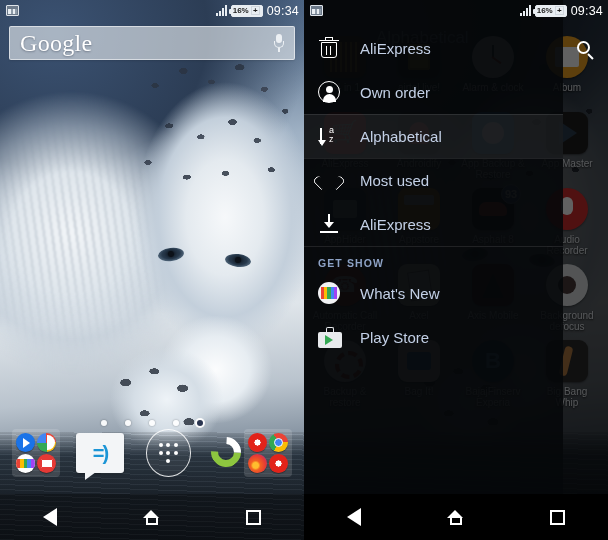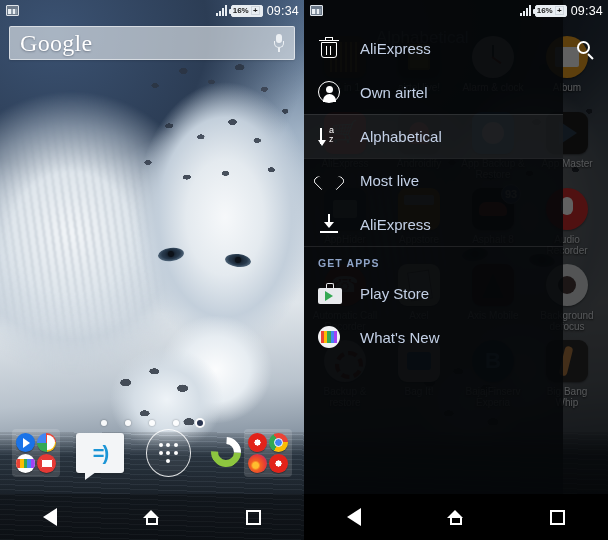--- a/index.html
+++ b/index.html
@@ -593,74 +593,74 @@
         <span class="mi-lb">AliExpress</span>
       </div>
 
 
       <div class="menu-item">
         <span class="mi-ic">
           <span class="gi gi-person">
               <i></i>
             </span>
         </span>
-        <span class="mi-lb">Own airtel</span>
+        <span class="mi-lb">Own order</span>
       </div>
 
       <div class="menu-item selected sep-top">
         <span class="mi-ic">
           <span class="gi gi-az">
               <i></i>
               <u>a</u>
               <b>z</b>
             </span>
         </span>
         <span class="mi-lb">Alphabetical</span>
       </div>
 
       <div class="menu-item sep-top">
         <span class="mi-ic">
           <span class="gi gi-heart">
               <u></u>
               <b></b>
             </span>
         </span>
-        <span class="mi-lb">Most live</span>
+        <span class="mi-lb">Most used</span>
       </div>
 
 
       <div class="menu-item">
         <span class="mi-ic">
           <span class="gi gi-dl">
               <i></i>
             </span>
         </span>
         <span class="mi-lb">AliExpress</span>
       </div>
 
-      <div class="menu-sec">GET APPS</div>
+      <div class="menu-sec">GET SHOW</div>
+
+      <div class="menu-item">
+        <span class="mi-ic">
+          <span class="gi gi-whatsnew">
+              <i></i>
+            </span>
+        </span>
+        <span class="mi-lb">What's New</span>
+      </div>
 
       <div class="menu-item">
         <span class="mi-ic">
           <span class="gi gi-play">
               <i></i>
               <u></u>
             </span>
         </span>
         <span class="mi-lb">Play Store</span>
       </div>
-
-      <div class="menu-item">
-        <span class="mi-ic">
-          <span class="gi gi-whatsnew">
-              <i></i>
-            </span>
-        </span>
-        <span class="mi-lb">What's New</span>
-      </div>
     </div>
 
     <div class="statusbar">
       <div class="sb-left">
         <span class="sb-shot"></span>
       </div>
       <div class="sb-right">
         <span class="sb-signal">
           <i></i>
             <i></i>

